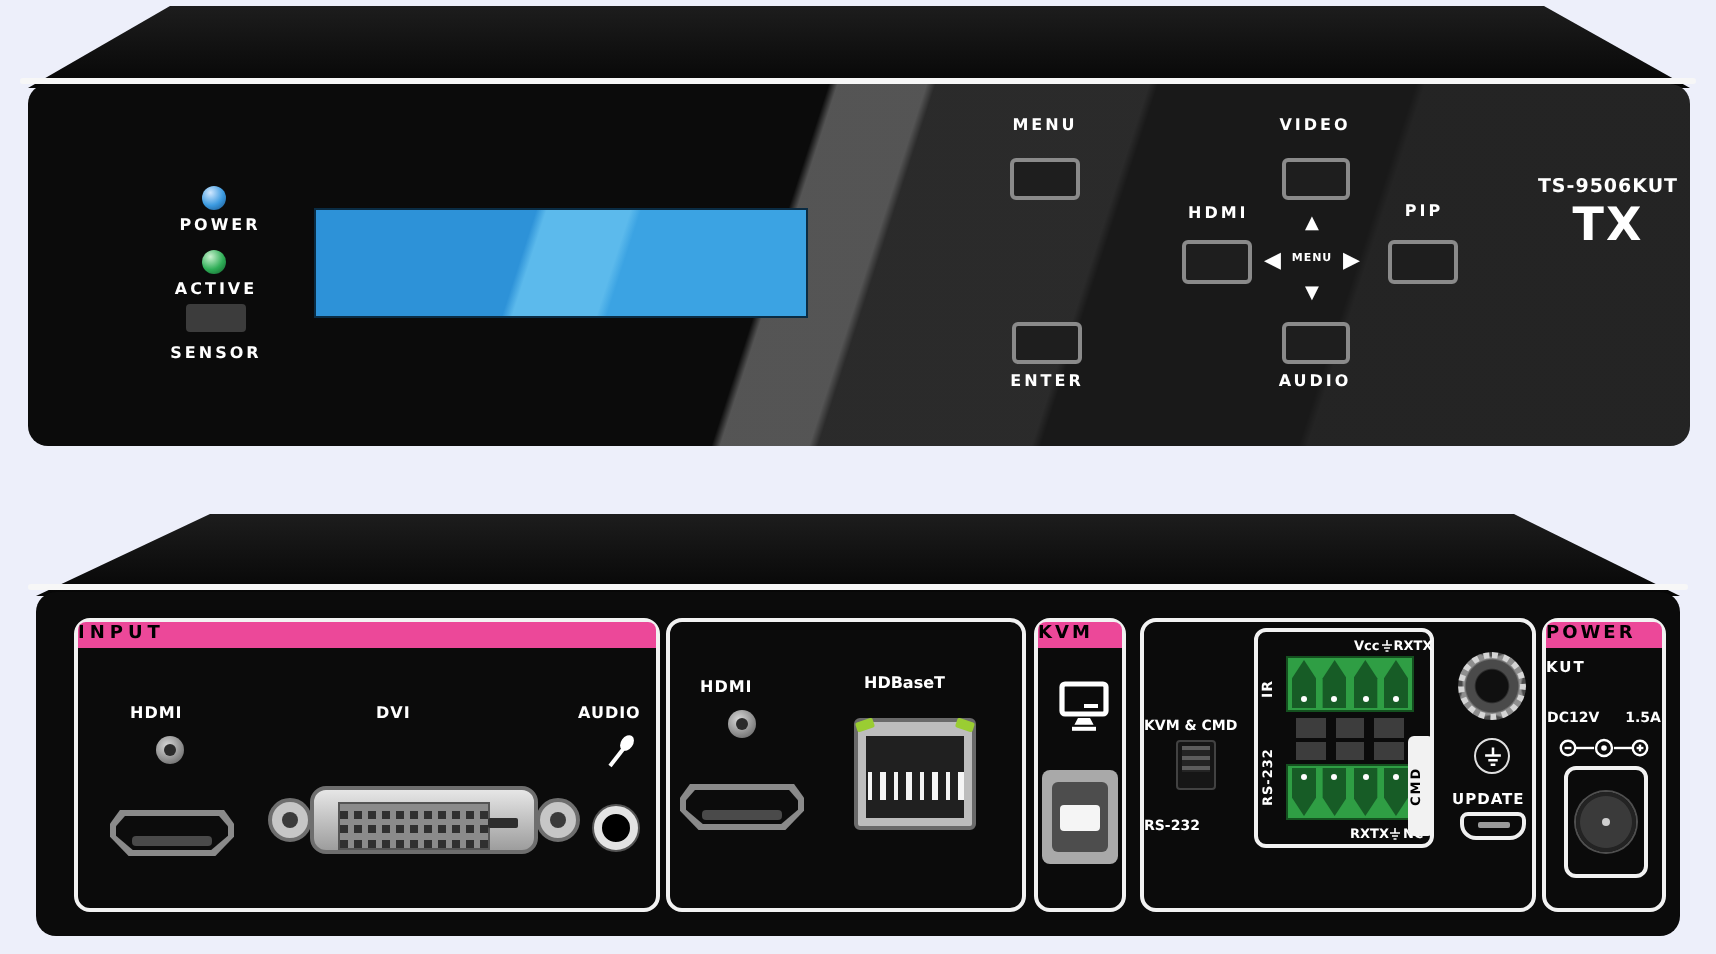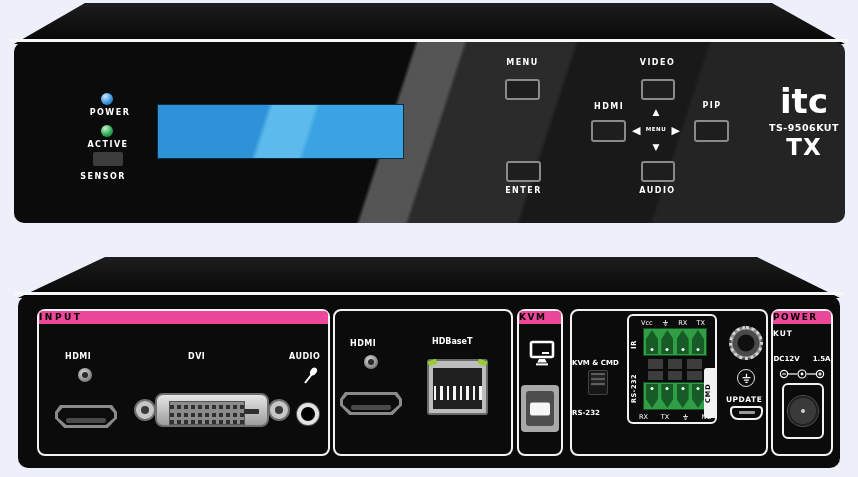--- a/index.html
+++ b/index.html
@@ -29,21 +29,21 @@
   
   .flabel{position:absolute;color:#fff;font-weight:bold;font-size:8px;
     letter-spacing:1.5px;text-align:center;white-space:nowrap;}
   .led{position:absolute;width:12px;height:12px;border-radius:50%;}
   .led-power{left:87px;top:51px;background:radial-gradient(circle at 35% 28%,#cfe7ff,#3b9ae0 55%,#174f83);}
   .led-active{left:87px;top:83px;background:radial-gradient(circle at 35% 28%,#c9f2cf,#2fae57 55%,#0f5b2a);}
   .lbl-power{left:66px;top:66px;width:60px;}
   .lbl-active{left:64px;top:98px;width:60px;}
   .sensor-window{position:absolute;left:79px;top:110px;width:30px;height:14px;
     background:#3c3c3c;border-radius:2px;}
-  .lbl-sensor{left:48px;top:130px;width:64px;text-align:right;}
+  .lbl-sensor{left:62px;top:130px;width:64px;}
   .lbl-sysmon{left:166px;top:40px;width:200px;font-size:8.5px;letter-spacing:2.5px;}
   .lcd{position:absolute;left:143px;top:62px;width:245px;height:53px;
     background:linear-gradient(108deg,#2d92d8 0 42%,#5cbaec 44% 60%,#3ba3e3 62% 100%);
     border:1px solid #0a2c44;}
   .pbtn{position:absolute;background:#1e1e1e;border:2px solid #8a8a8a;
     border-radius:3px;box-sizing:border-box;padding:0;}
   .btn-menu{left:491px;top:37px;width:35px;height:21px;}
   .btn-enter{left:492px;top:119px;width:35px;height:21px;}
   .btn-video{left:627px;top:37px;width:34px;height:21px;}
   .btn-edid{left:577px;top:78px;width:35px;height:22px;}
@@ -129,22 +129,22 @@
   .usb-b .tongue{position:absolute;left:50%;top:50%;transform:translate(-50%,-50%);
     width:20px;height:13px;background:#f5f5f5;border-radius:2px;}
 
   
   .ctl-switch{position:absolute;width:20px;height:25px;background:#161616;
     border:1px solid #424242;box-sizing:border-box;border-radius:2px;}
   .ctl-switch .knob{position:absolute;left:2px;right:2px;top:2px;height:13px;
     background:repeating-linear-gradient(180deg,#5d5d5d 0 2px,#242424 2px 5px);}
   .terminal{position:absolute;width:90px;height:110px;border:2px solid #f2f2f2;
     border-radius:6px;box-sizing:border-box;}
-  .trow{position:absolute;display:flex;align-items:center;justify-content:space-between;
-    color:#fff;font-size:6.5px;font-weight:normal;}
+  .trow{position:absolute;display:flex;align-items:center;justify-content:flex-start;
+    color:#fff;font-size:6.5px;font-weight:bold;margin-left:36px;}
   .trow-top{left:12px;top:3px;width:64px;}
   .trow-bot{left:10px;top:97px;width:72px;}
   .pcb{position:absolute;left:14px;width:64px;height:28px;background:#2f9e44;
     border:1px solid #14501f;box-sizing:border-box;display:flex;
     justify-content:space-between;padding:0 2px;}
   .pcb-top{top:12px;} .pcb-bot{top:66px;}
   .pcb .plug{position:relative;width:12px;height:24px;background:#175c26;margin-top:1px;}
   .pcb-top .plug{clip-path:polygon(50% 0,100% 38%,100% 100%,0 100%,0 38%);}
   .pcb-bot .plug{clip-path:polygon(0 0,100% 0,100% 62%,50% 100%,0 62%);}
   .pcb .plug i{position:absolute;left:50%;transform:translateX(-50%);width:3px;height:3px;
@@ -224,21 +224,20 @@
 
       <div class="nav">
         <span class="nav-up">▲</span>
         <span class="nav-down">▼</span>
         <span class="nav-left">◀</span>
         <span class="nav-right">▶</span>
         <span class="nav-center">MENU</span>
       </div>
 
       <div class="brand">
-        <div class="brand-logo">itc</div>
         <div class="brand-model">TS-9506KUT</div>
         <div class="brand-unit">TX</div>
       </div>
     </div>
   </div>
 
   <div>
     <div class="top-face rear-top"></div>
     <div class="edge-line rear-edge"></div>
     <div class="face rear-face">

